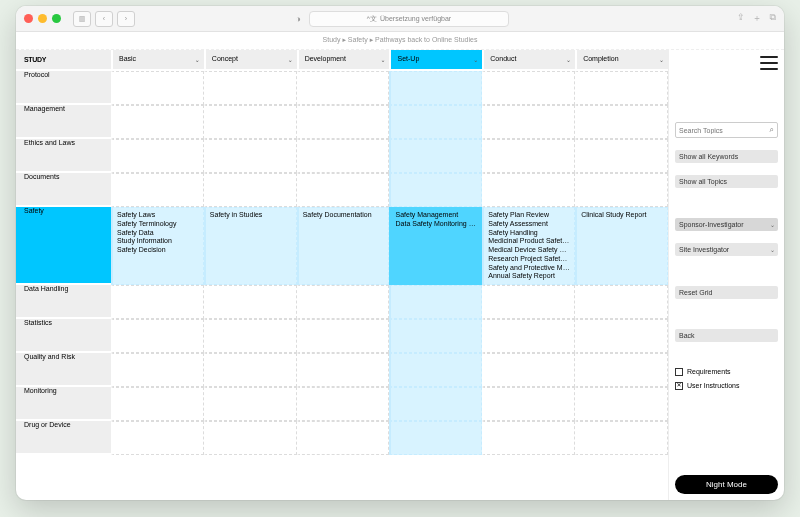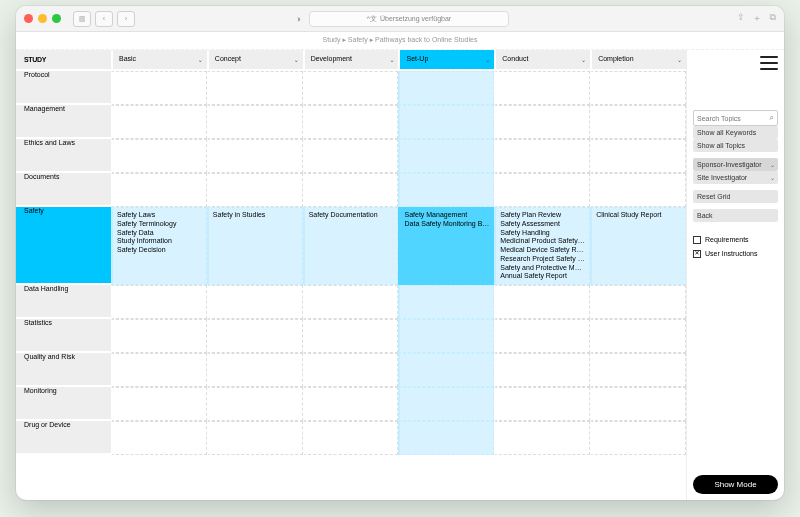--- a/index.html
+++ b/index.html
@@ -36,21 +36,21 @@
   th.rowhead.sel { background:#00c6ff; }
   td.cell { background:#fff; border:1px dashed #dcdcdc; padding:3px 4px; line-height:1.25; border-left-width:2px; border-left-color:#fff; border-left-style:solid;}
   td.cell:first-of-type{}
   tr { }
   tr.sel td.cell { background:#d8f3ff; border-color:#c6ecff; }
   td.cell.selcol { background:#d8f3ff; border-color:#c6ecff; }
   tr.sel td.cell.selcol { background:#4fd5ff; border-color:#4fd5ff; }
   td.cell .item { display:block; white-space:nowrap; overflow:hidden; text-overflow:ellipsis; }
   tr.big th.rowhead, tr.big td.cell { height:78px; }
   
-  .side { width:98px; border-left:1px solid #eee; padding:6px 6px 6px 6px; display:flex; flex-direction:column; gap:0; font-size:7px; overflow-y:auto;}
+  .side { width:116px; border-left:1px solid #eee; padding:6px 6px 6px 6px; display:flex; flex-direction:column; gap:12px; font-size:7px; overflow-y:auto;}
   .hamburger { align-self:flex-end; width:18px; height:14px; display:flex; flex-direction:column; justify-content:space-between; margin-bottom:40px; cursor:pointer;}
   .hamburger span{height:2px; background:#222; display:block; border-radius:1px;}
   .searchbox { display:flex; align-items:center; border:1px solid #ccc; border-radius:2px; padding:2px 3px; background:#fff;}
   .searchbox input{ border:0; outline:0; font-size:7px; flex:1; min-width:0;}
   .searchbox .mag{ font-size:8px; color:#666;}
   .sidebtn { background:#e6e6e6; border-radius:2px; padding:3px 4px; color:#333; position:relative; cursor:pointer;}
   .sidebtn.sel { background:#d7d7d7; font-weight:500; }
   .sidebtn .chev{ position:absolute; right:3px; top:3px; font-size:6px; color:#666;}
   .side .gap { height:6px; }
   .checks { margin-top:14px; display:flex; flex-direction:column; gap:6px;}
@@ -269,17 +269,17 @@
           <span class="box"></span>
           <span>Requirements</span>
         </div>
         <div class="chk">
           <span class="box checked"></span>
           <span>User Instructions</span>
         </div>
       </div>
 
       <div class="night">
-        <span>Show Mode</span>
+        <span>Night Mode</span>
       </div>
     </div>
   </div>
 </div>
 
 </body></html>

